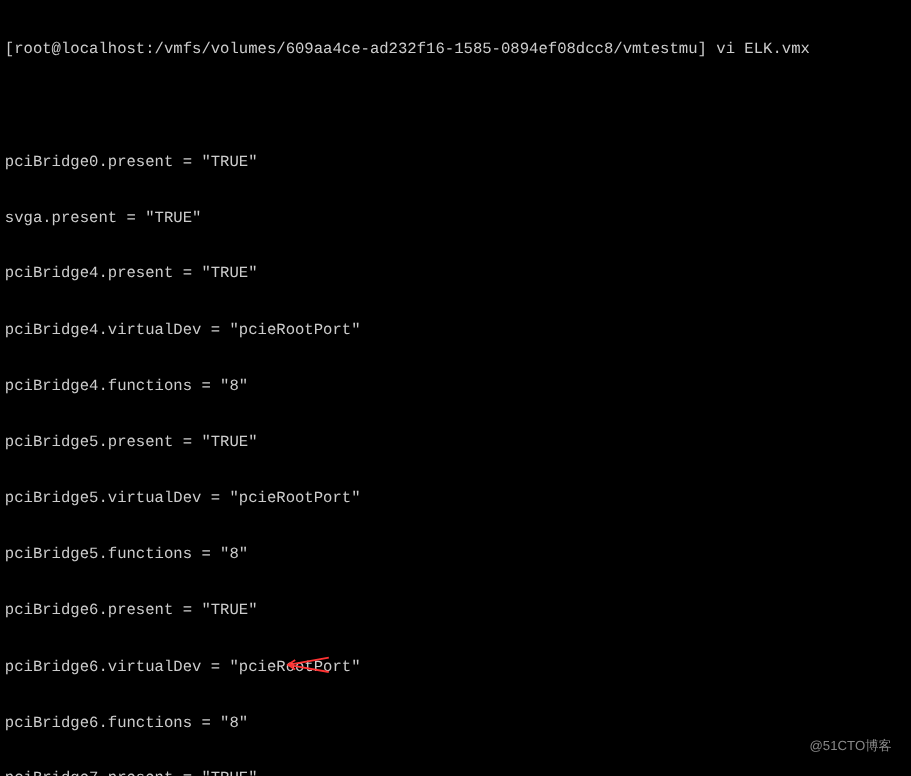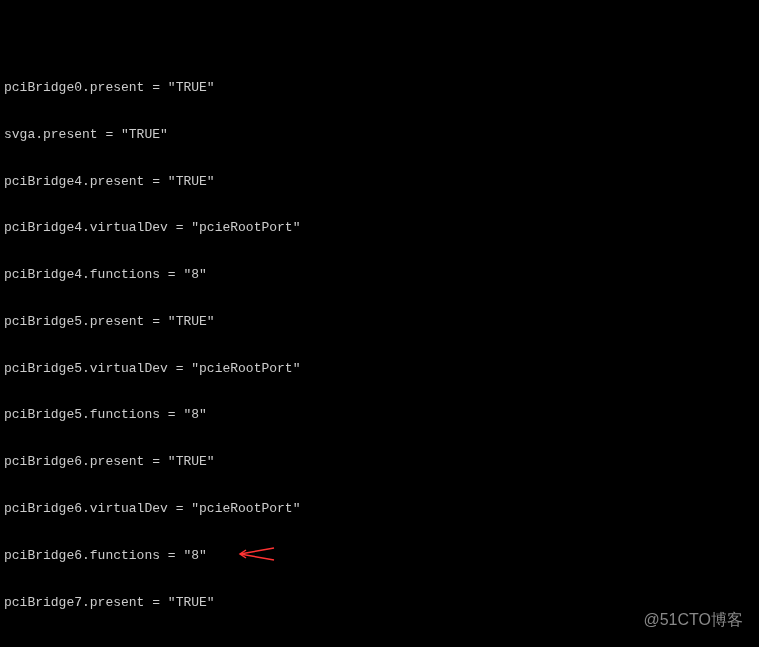--- a/index.html
+++ b/index.html
@@ -39,36 +39,37 @@
     }
     .arrow svg {
       width: 100%;
       height: 100%;
     }
     .watermark {
       position: absolute;
       right: 16px;
       bottom: 18px;
       color: #888;
-      font-size: 16px;
+      font-size: 11px;
       font-family: Arial, sans-serif;
     }
     .bottom-bar {
       position: absolute;
       bottom: 0;
       left: 0;
       right: 0;
       height: 14px;
       background: rgba(200, 200, 200, 0.0);
     }
   </style>
 </head>
 <body>
 
 <div class="terminal">
+  <span class="line prompt">[root@localhost:/vmfs/volumes/609aa4ce-ad232f16-1585-0894ef08dcc8/vmtestmu] vi ELK.vmx</span>
   <span class="line"></span>
   <span class="line">pciBridge0.present = "TRUE"</span>
   <span class="line">svga.present = "TRUE"</span>
   <span class="line">pciBridge4.present = "TRUE"</span>
   <span class="line">pciBridge4.virtualDev = "pcieRootPort"</span>
   <span class="line">pciBridge4.functions = "8"</span>
   <span class="line">pciBridge5.present = "TRUE"</span>
   <span class="line">pciBridge5.virtualDev = "pcieRootPort"</span>
   <span class="line">pciBridge5.functions = "8"</span>
   <span class="line">pciBridge6.present = "TRUE"</span>

